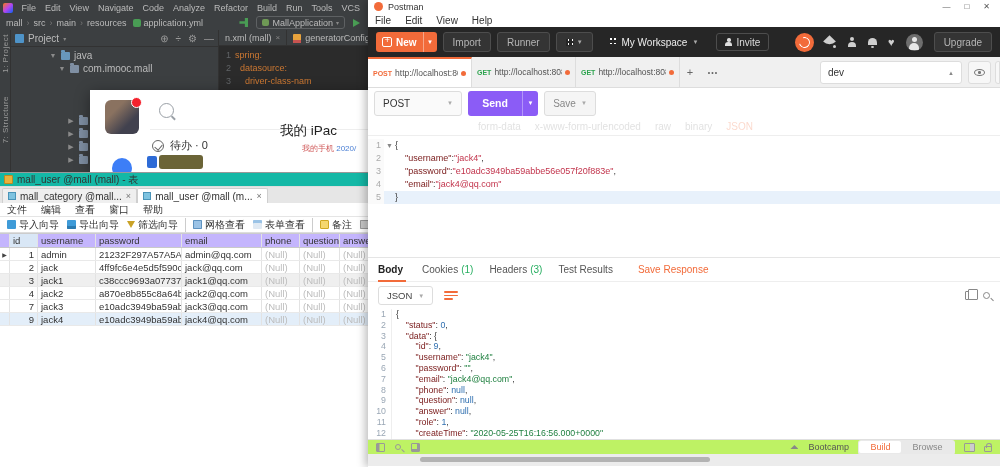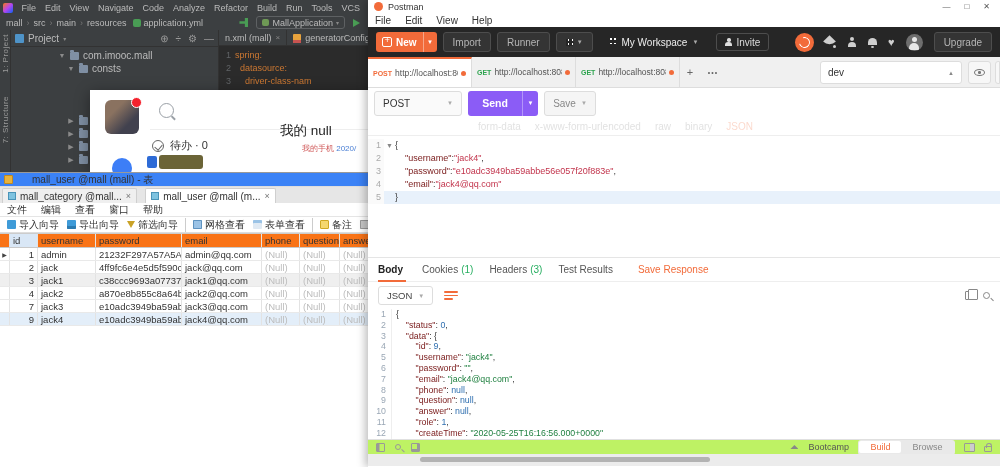--- a/index.html
+++ b/index.html
@@ -60,41 +60,41 @@
   .todo-ic::after{content:"";position:absolute;left:3px;top:2px;width:4px;height:6px;border:solid #666;border-width:0 1.3px 1.3px 0;transform:rotate(40deg);}
   .chat-title{position:absolute;left:190px;top:32px;font-size:13.5px;color:#1f1f1f;white-space:nowrap;}
   .chat-sub{position:absolute;left:212px;top:53px;font-size:8px;white-space:nowrap;}
   .chat-sub .r{color:#d05a5a;} .chat-sub .b{color:#4a7fd4;}
   .chat-b1{position:absolute;left:22px;top:68px;width:20px;height:20px;border-radius:50%;background:#3d7ef7;}
   .chat-b2{position:absolute;left:57px;top:66px;width:10px;height:12px;background:#2e6bd6;border-radius:2px;}
   .chat-b3{position:absolute;left:69px;top:65px;width:44px;height:14px;background:#6b6437;border-radius:3px;}
 
   
   .nv{position:absolute;left:0;top:172px;width:368px;height:295px;background:#fff;border-top:1px solid #999;font-size:10px;color:#333;}
-  .nv-title{height:14px;background:#3b82f6;display:flex;align-items:center;padding-left:4px;gap:19px;border-bottom:1px solid #ddd;}
+  .nv-title{height:14px;background:#14b8a6;display:flex;align-items:center;padding-left:4px;gap:4px;border-bottom:1px solid #ddd;}
   .nv-app-ic{width:9px;height:9px;background:#e8b23c;border-radius:1px;border:1px solid #c08a20;}
-  .nv-tabs{height:16px;background:#e6e6e6;display:flex;align-items:flex-end;padding-left:2px;gap:8px;}
+  .nv-tabs{height:16px;background:#e6e6e6;display:flex;align-items:flex-end;padding-left:2px;gap:0;}
   .nv-tab{height:15px;display:flex;align-items:center;gap:4px;background:#efefef;border:1px solid #cfcfcf;border-bottom:none;padding:0 5px;border-radius:2px 2px 0 0;white-space:nowrap;}
   .nv-tab.active{background:#fff;}
   .nv-tab .tic{width:8px;height:8px;background:#7ec3e0;border:1px solid #4a94b8;}
   .nv-tab .x{color:#777;font-size:9px;}
   .nv-menu{height:14px;display:flex;align-items:center;gap:0;border-bottom:1px solid #e5e5e5;}
   .nv-menu span{padding:0 7px;}
   .nv-toolbar{height:16px;display:flex;align-items:center;padding-left:3px;border-bottom:1px solid #ddd;white-space:nowrap;}
   .nv-tool{display:flex;align-items:center;gap:3px;padding:0 4px;}
   .nv-tool.sep{border-left:1px solid #ccc;margin-left:3px;padding-left:7px;}
   .nv-ic{width:9px;height:9px;border-radius:1px;flex:none;}
   .ic-import{background:#3f9bd8;} .ic-export{background:#3f9bd8;box-shadow:inset 0 -3px 0 #2c7bb0;}
   .ic-filter{width:0;height:0;border-left:4.5px solid transparent;border-right:4.5px solid transparent;border-top:7px solid #c9a227;border-radius:0;background:none;}
   .ic-grid{background:#9bc3e6;box-shadow:inset 0 0 0 1px #5f93c0;} .ic-form{background:#dfe9f3;box-shadow:inset 0 3px 0 #9bc3e6;}
   .ic-note{background:#f5d76e;border:1px solid #d0a823;} .ic-hex{background:#c9c9c9;box-shadow:inset 0 0 0 1px #999;}
   .ic-image{background:linear-gradient(135deg,#7fb2e5 50%,#4f8750 50%);}
   .nv-grid{border-top:1px solid #ccc;}
   .nv-hrow,.nv-row{display:flex;height:13px;align-items:center;border-bottom:1px solid #e9e9e9;}
-  .nv-hrow{background:#f97316;height:14px;border-bottom:1px solid #c9c9c9;font-size:9.5px;text-align:right;}
+  .nv-hrow{background:#c4b5fd;height:14px;border-bottom:1px solid #c9c9c9;font-size:9.5px;text-align:right;}
   .nv-hrow .c,.nv-row .c{padding:0 3px;border-right:1px solid #e3e3e3;height:100%;display:flex;align-items:center;overflow:hidden;white-space:nowrap;}
   .c.mk{width:10px;padding:0;justify-content:center;color:#444;font-size:6px;}
   .c.cid{width:28px;justify-content:flex-end;}
   .c.cun{width:58px;} .c.cpw{width:86px;} .c.cem{width:80px;} .c.cph{width:38px;} .c.cqu{width:40px;} .c.can{width:28px;border-right:none;}
   .nv-hrow .cid{background:#d9e7f6;justify-content:flex-start;}
   .nv-row{font-size:9.5px;background:#fff;}
   .nv-row.alt{background:#efefef;}
   .nv-row.sel{background:#e3eef9;}
   .nullv{color:#bcbcbc;}
 
@@ -277,29 +277,29 @@
           <span class="ficons">
             <span>⊕</span>
             <span>÷</span>
             <span>⚙</span>
             <span>—</span>
           </span>
         </div>
         <div style="height:2px"></div>
         <div>
 
+        <div class="tree-row i1 src">
+            <span class="arr">▼</span>
+            <i class="fold-ic f-src"></i>
+            <span>java</span>
+          </div>
             <div class="tree-row i2">
             <span class="arr">▼</span>
             <i class="fold-ic"></i>
             <span>com.imooc.mall</span>
-          </div>
-            <div class="tree-row i3">
-            <span class="arr">▼</span>
-            <i class="fold-ic"></i>
-            <span>consts</span>
           </div>
           </div>
         <div class="gap-rows"></div>
         <div>
 
         <div class="tree-row i3">
             <span class="arr">▶</span>
             <i class="fold-ic"></i>
             <span></span>
           </div>
@@ -350,21 +350,21 @@
   </section>
 
   <section class="chat">
     <div class="chat-avatar"></div>
     <div class="chat-search"></div>
     <div class="chat-div"></div>
     <div class="chat-todo">
       <i class="todo-ic"></i>
       <span>待办 · 0</span>
     </div>
-    <div class="chat-title">我的 null</div>
+    <div class="chat-title">我的 iPac</div>
     <div class="chat-sub"><span class="r">我的手机</span><span class="b"> 2020/</span></div>
     <div class="chat-b1"></div>
     <div class="chat-b2"></div>
     <div class="chat-b3"></div>
   </section>
 
   <section class="nv">
     <div class="nv-title">
       <i class="nv-app-ic"></i>
       <span>mall_user @mall (mall) - 表</span>

